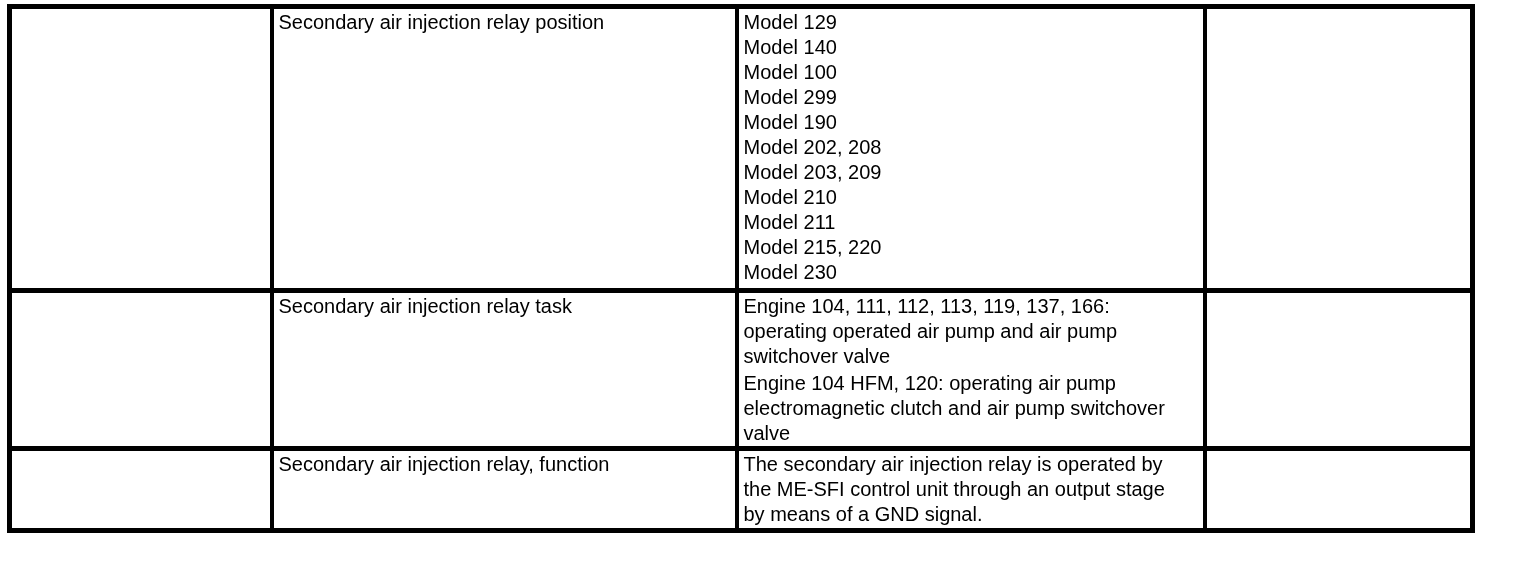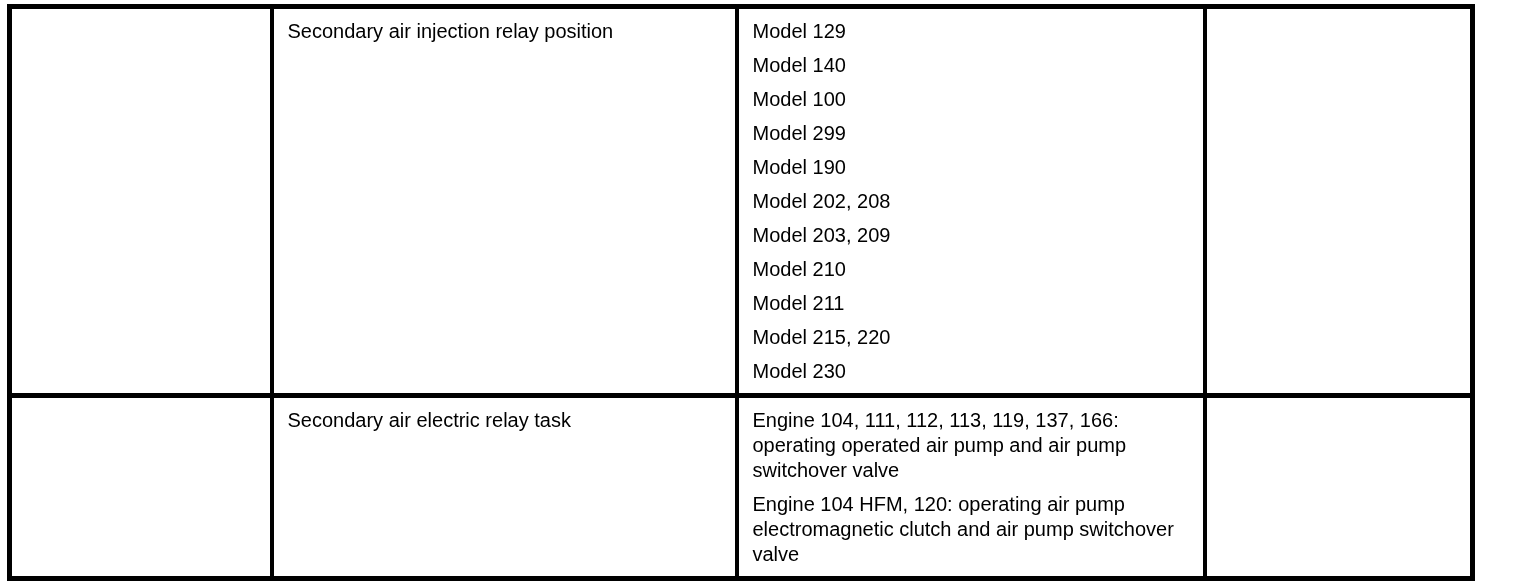--- a/index.html
+++ b/index.html
@@ -33,21 +33,21 @@
   }
   col.c1 { width: 262px; }
   col.c2 { width: 465px; }
   col.c3 { width: 468px; }
   col.c4 { width: 268px; }
   tr.r1 td { height: 278px; }
   tr.r2 td { height: 150px; }
   tr.r3 td { height: 52px; }
   tr.r4 td { height: 76px; }
   .para {
-    margin: 9px;
+    margin: 0;
     white-space: pre-wrap;
   }
   .value-cell { padding-right: 0; }
   .value-cell .para + .para { margin-top: 2px; }
   .models-cell .para + .para { margin-top: 0; }
 </style>
 </head>
 <body>
 
 <table class="spec-table">
@@ -77,30 +77,43 @@
           <div class="para">Model 211</div>
           <div class="para">Model 215, 220</div>
           <div class="para">Model 230</div>
         </td>
       <td class="empty-cell"></td>
     </tr>
 
     <tr class="r2">
       <td class="empty-cell"></td>
       <td class="label-cell">
-        <div class="para">Secondary air electric relay task</div>
+        <div class="para">Secondary air injection relay task</div>
       </td>
       <td class="value-cell">
 
       <div class="para">Engine 104, 111, 112, 113, 119, 137, 166:
 operating operated air pump and air pump
 switchover valve</div>
           <div class="para">Engine 104 HFM, 120: operating air pump
 electromagnetic clutch and air pump switchover
 valve</div>
         </td>
       <td class="empty-cell"></td>
     </tr>
 
 
+    <tr class="r4">
+      <td class="empty-cell"></td>
+      <td class="label-cell">
+        <div class="para">Secondary air injection relay, function</div>
+      </td>
+      <td class="value-cell">
+
+      <div class="para">The secondary air injection relay is operated by
+the ME-SFI control unit through an output stage
+by means of a GND signal.</div>
+        </td>
+      <td class="empty-cell"></td>
+    </tr>
 
   </tbody>
 </table>
 
 </body></html>

